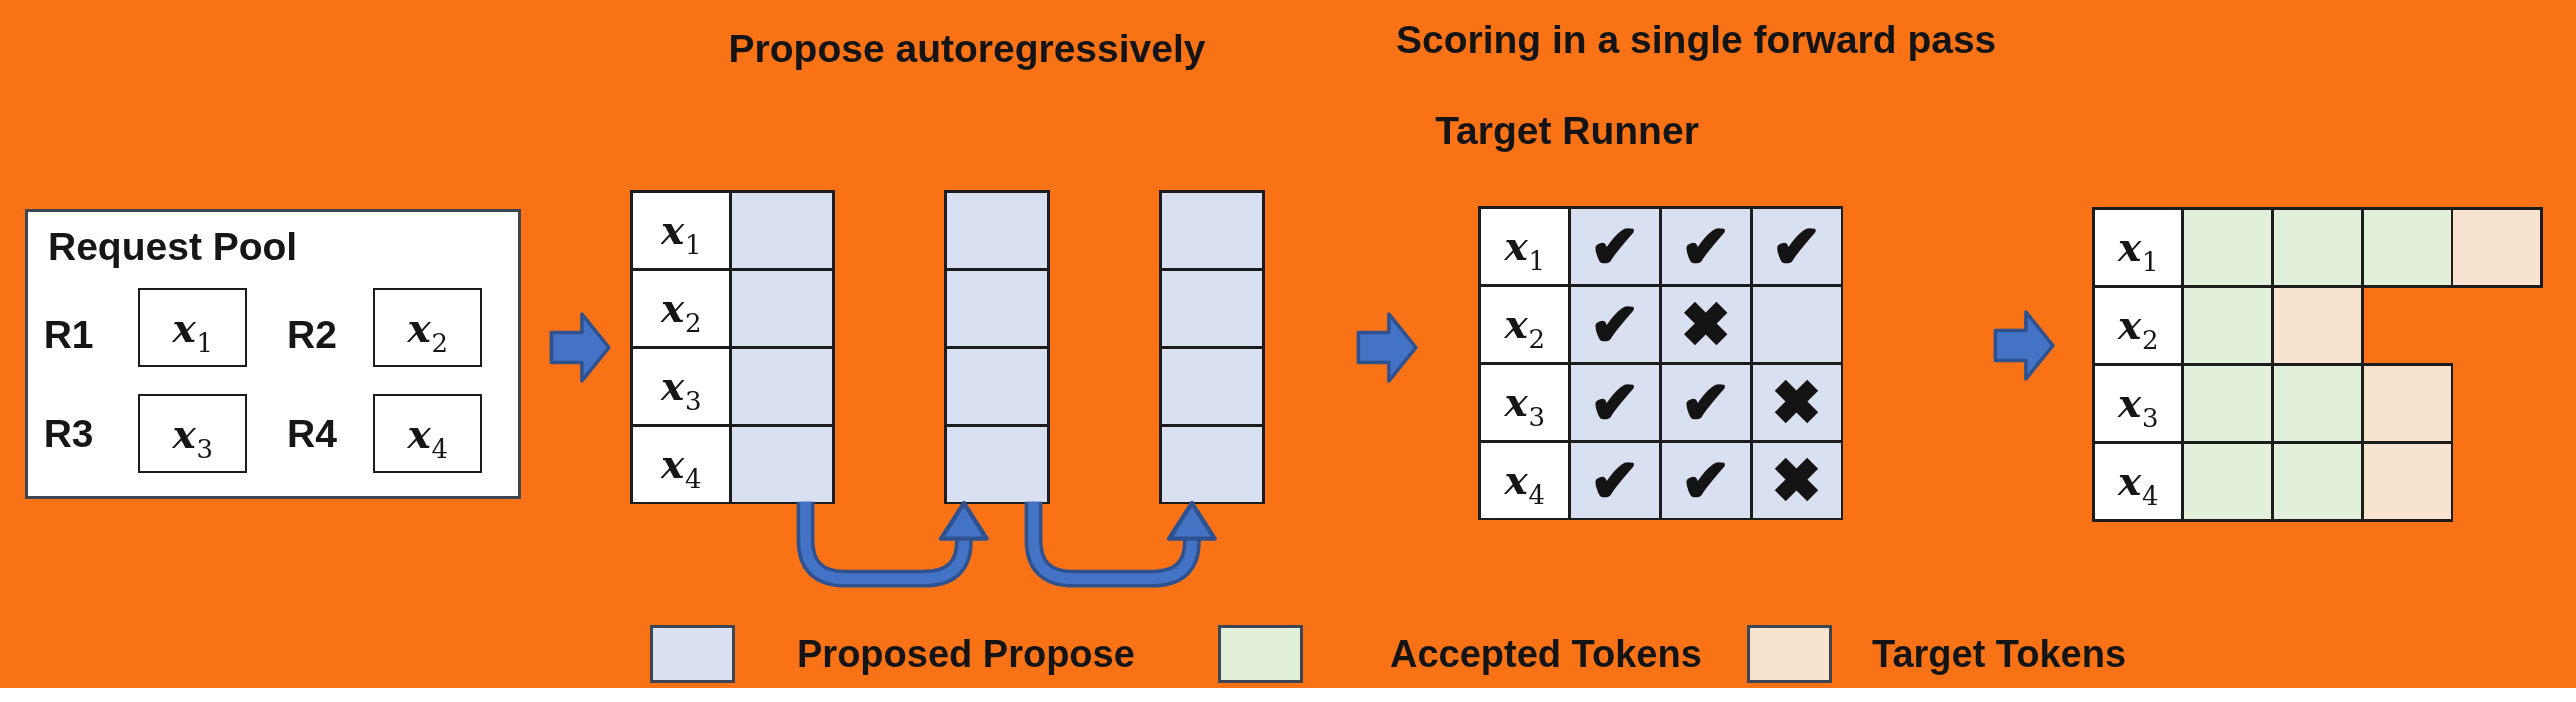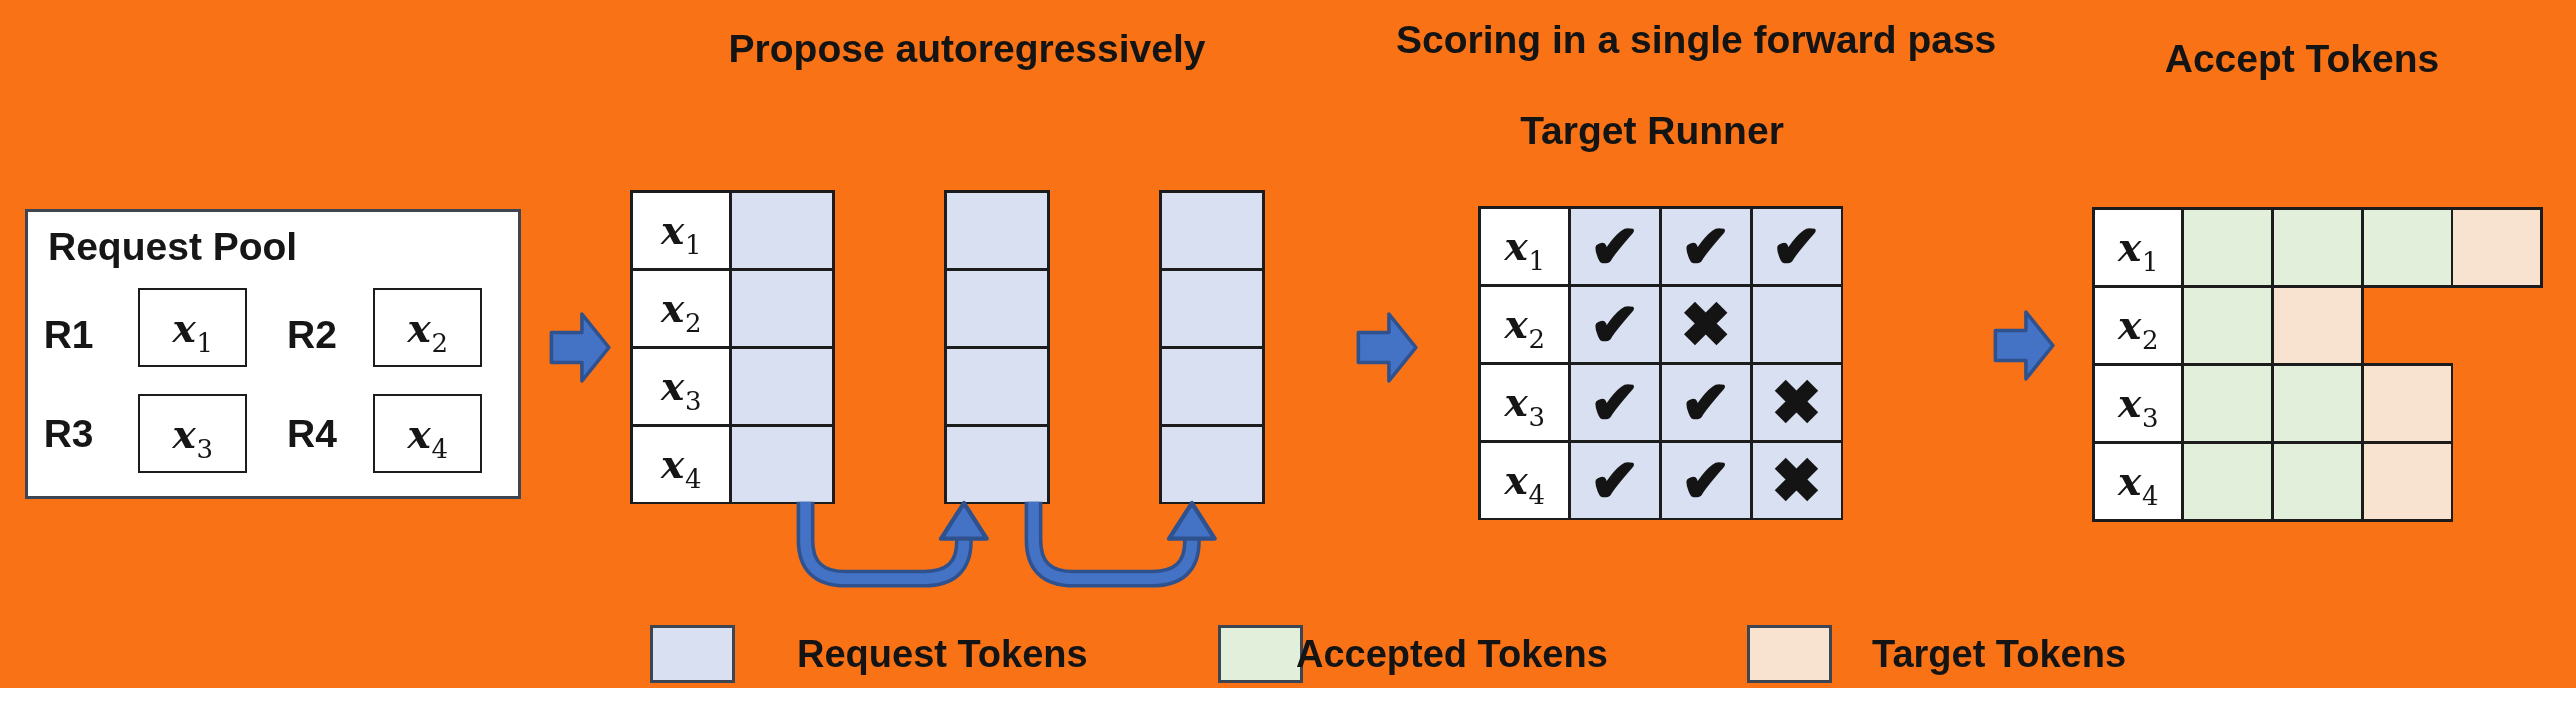--- a/index.html
+++ b/index.html
@@ -52,22 +52,21 @@
 
   svg{position:absolute;overflow:visible;}
 </style>
 </head>
 <body>
 
 <div class="canvas">
 
   <div class="title" style="left:678px;top:28.6px;width:578px;">Propose autoregressively</div>
   <div class="title" style="left:1396px;top:20px;width:571px;">Scoring in a single forward pass</div>
-  <div class="title" style="left:1438px;top:111px;width:428px;">Target Runner</div>
-  <div class="title" style="left:2088px;top:39px;width:428px;">Accept Tokens</div>
+  <div class="title" style="left:1353px;top:111px;width:428px;">Target Runner</div>
 
   <div class="pool">
     <div class="pool-title">Request Pool</div>
 
     <div class="rlabel" style="left:15.7px;top:101px;">R1</div>
     <div class="item-box" style="left:110px;top:76px;">
       <span class="xl"><span class="xv">x</span><span class="xs">1</span></span>
     </div>
     <div class="rlabel" style="left:259px;top:101px;">R2</div>
     <div class="item-box" style="left:345px;top:76px;">
@@ -218,22 +217,22 @@
   <div class="acc-row" style="left:2092px;top:441px;">
     <div class="cell label">
       <span class="xl"><span class="xv">x</span><span class="xs">4</span></span>
     </div>
     <div class="cell" data-kind="accepted"></div>
     <div class="cell" data-kind="accepted"></div>
     <div class="cell" data-kind="bonus"></div>
   </div>
 
   <div class="swatch" style="left:650px;" data-kind="proposed"></div>
-  <div class="legend-label" style="left:797px;">Request Tokens</div>
+  <div class="legend-label" style="left:797px;">Proposed Propose</div>
 
   <div class="swatch" style="left:1218px;" data-kind="accepted"></div>
-  <div class="legend-label" style="left:1296px;text-align:right;">Accepted Tokens</div>
+  <div class="legend-label" style="left:1390px;text-align:right;">Accepted Tokens</div>
 
   <div class="swatch" style="left:1747px;" data-kind="bonus"></div>
   <div class="legend-label" style="left:1872px;">Target Tokens</div>
 
 </div>
 
 
 </body></html>

